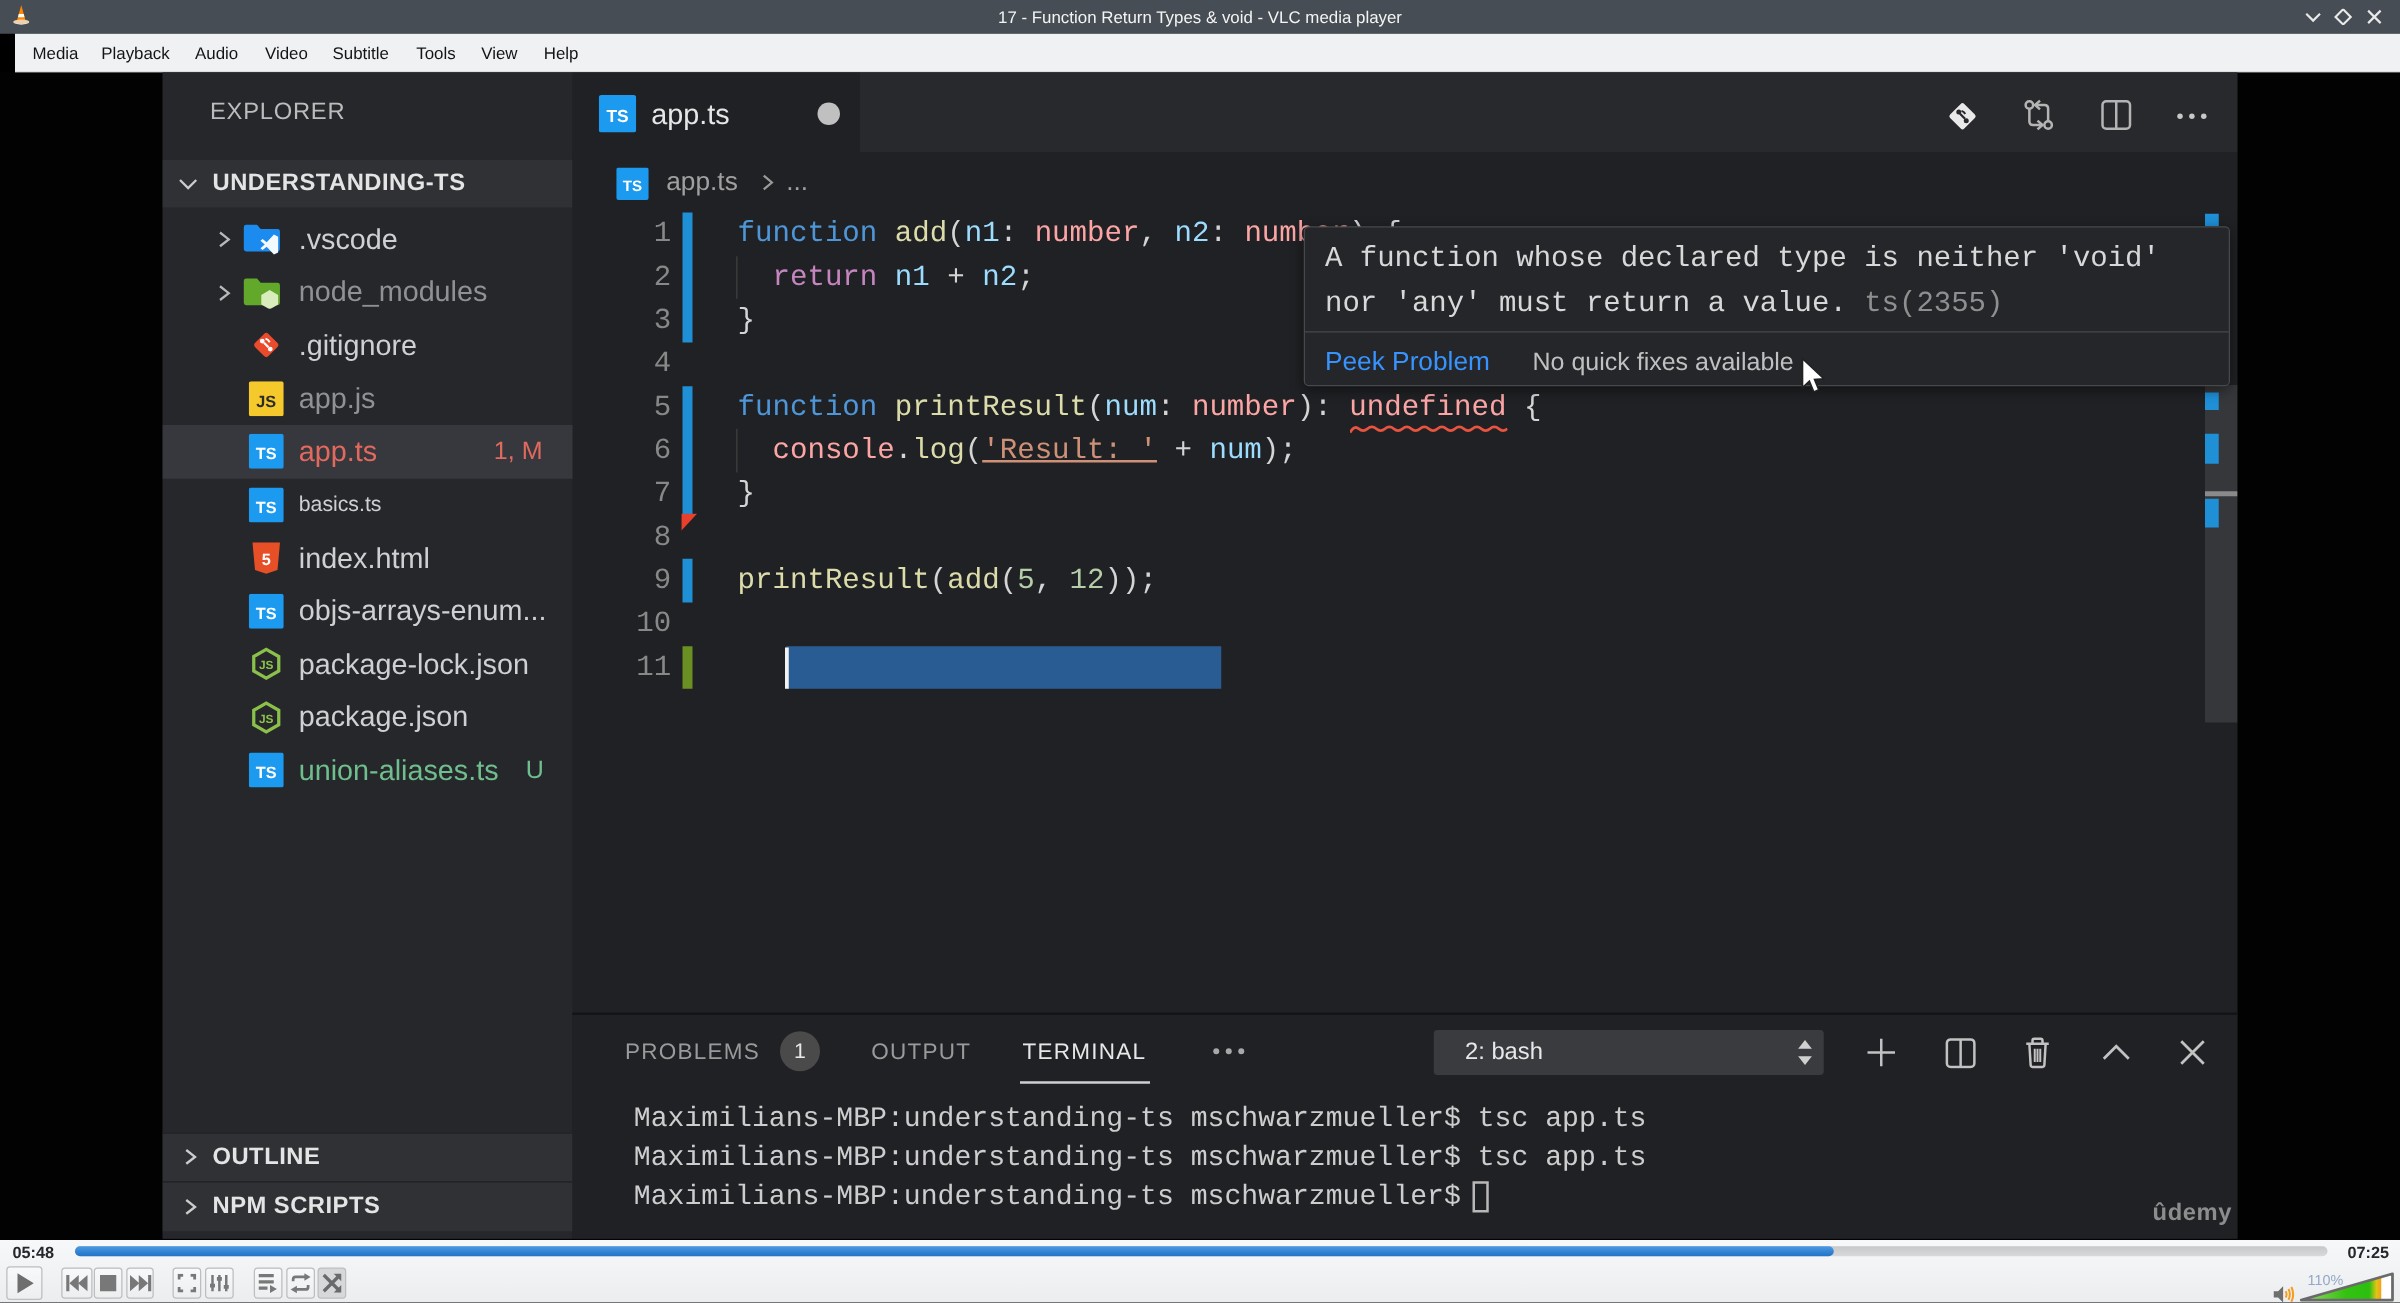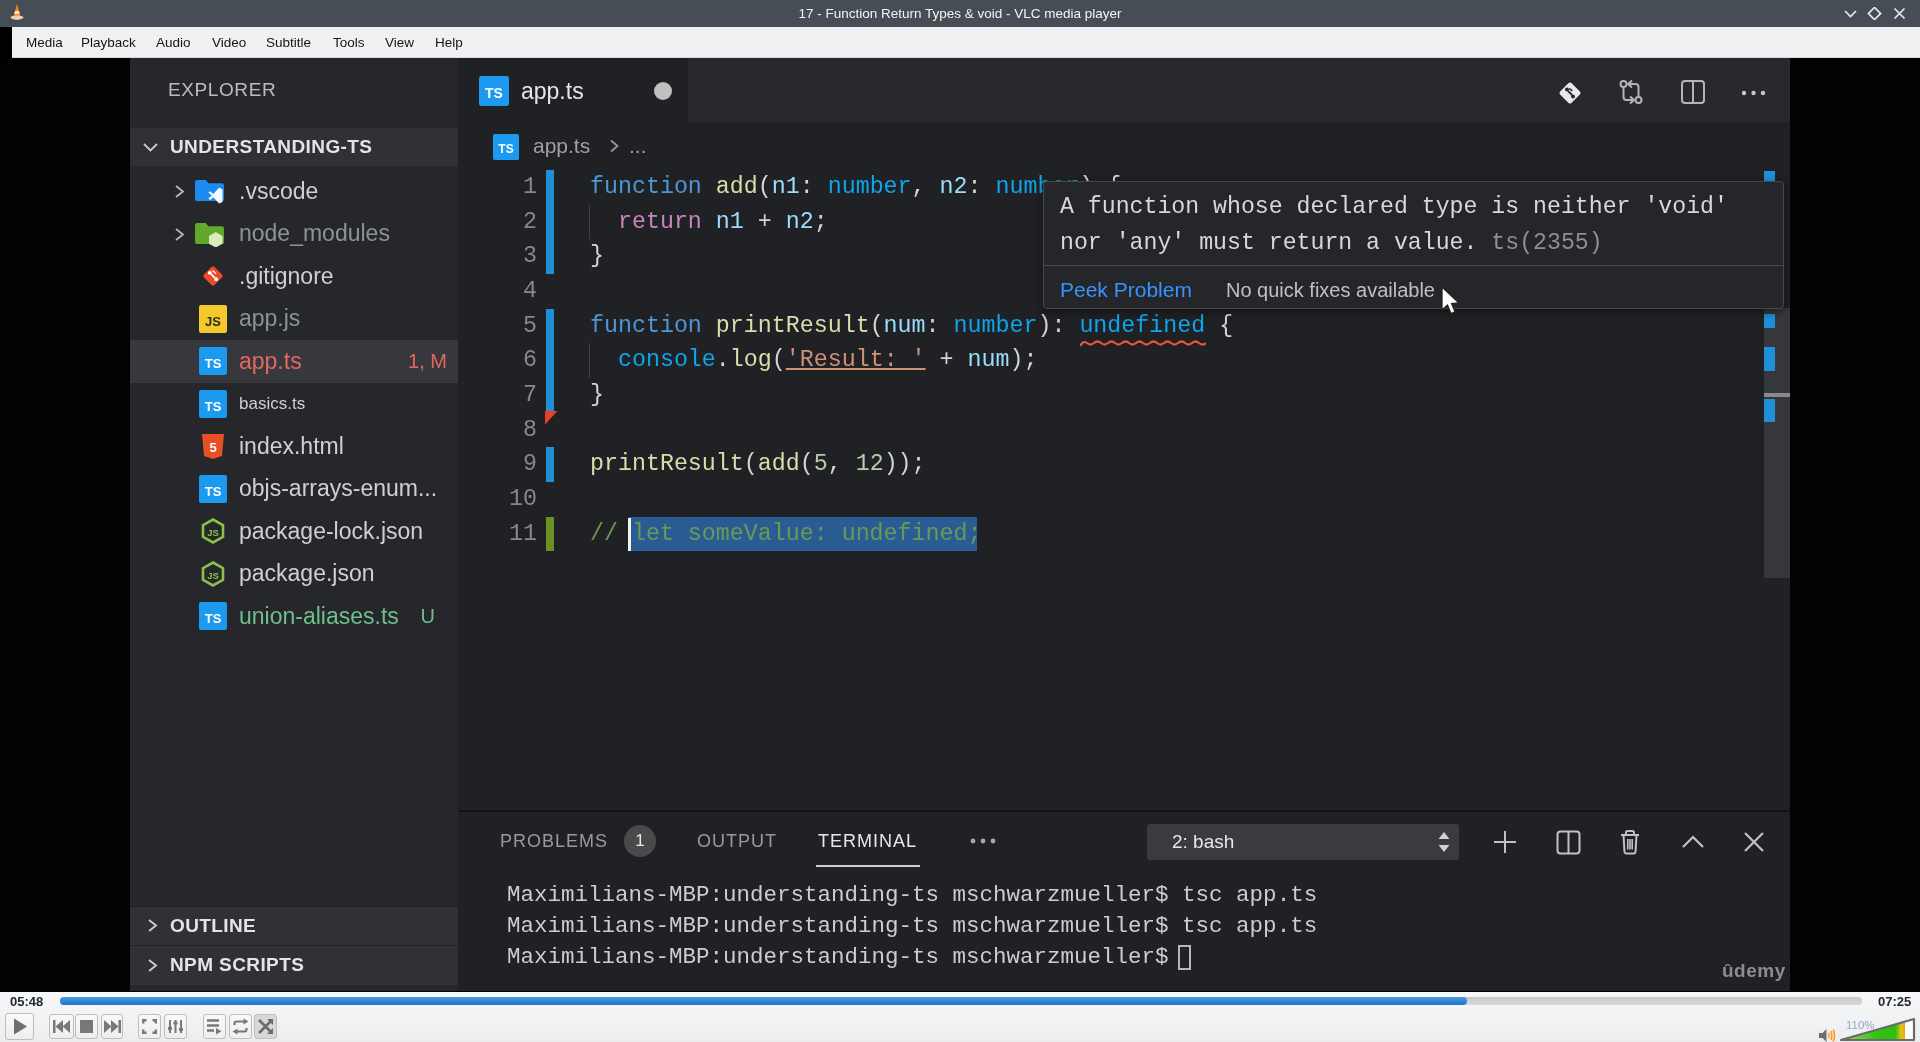--- a/index.html
+++ b/index.html
@@ -19,21 +19,21 @@
   
   #sidebar{left:0;top:0;width:328px;height:933px;background:#26272a;}
   .shead{left:0;width:328px;background:#2f3134;}
   .rowsel{background:#37383d;}
   
   #tabbar{left:328px;top:0;width:1332px;height:64px;background:#28292c;}
   #tab1{left:328px;top:0;width:230px;height:64px;background:#202124;}
   #breadcrumb{left:328px;top:64px;width:1332px;height:46px;background:#202124;}
   .lnum{color:#888;font-size:23.3px;}
   .codeline{white-space:pre;font-size:23.3px;line-height:34.65px;height:34.65px;color:#d4d4d4;}
-  .kw{color:#4e96d8;}.fn{color:#dcdcaa;}.pm{color:#9cdcfe;}.ty{color:#0ea5e9;}.ret{color:#c586c0;}.num{color:#b5cea8;}.str{color:#ce9178;text-decoration:underline;}.com{color:#6a9955;}.gray{color:#8f8f8f;}
+  .kw{color:#4e96d8;}.fn{color:#dcdcaa;}.pm{color:#9cdcfe;}.ty{color:#fca5a5;}.ret{color:#c586c0;}.num{color:#b5cea8;}.str{color:#ce9178;text-decoration:underline;}.com{color:#6a9955;}.gray{color:#8f8f8f;}
   .gutblue{left:416px;width:8px;background:#1f8fd6;}
   .gutgreen{left:416px;width:8px;background:#6a9023;}
   
   #tooltip{left:913px;top:123px;width:741px;height:128px;background:#252629;border:1px solid #47484c;border-radius:4px;box-shadow:0 3px 10px rgba(0,0,0,.45);}
   
   #panel{left:328px;top:752px;width:1332px;height:181px;background:#202124;border-top:2px solid #141416;}
   .ptab{font-size:18px;letter-spacing:1px;color:#9a9a9a;}
   .termline{white-space:pre;font-size:22.5px;color:#cdcdcd;line-height:31px;height:31px;margin-left:12px;}
   
   #bottom{left:0;top:992px;width:1920px;height:50px;background:linear-gradient(#f7f8f9,#ebedee);}
@@ -107,21 +107,21 @@
       <rect width="28" height="28" rx="2" fill="#f5c82c"></rect>
       <text x="14" y="20.5" font-family="Liberation Sans,sans-serif" font-size="13" font-weight="bold" fill="#2b2b2b" text-anchor="middle">JS</text>
     </svg>
 <div class="abs sans" style="left:109px;top:239.0px;height:43px;line-height:43px;font-size:23px;color:#8e9297">app.js</div>
 <div class="abs rowsel" style="left:0;top:281.5px;width:328px;height:43px"></div>
 <svg class="abs" style="left:69px;top:289.0px" width="28" height="28" viewBox="0 0 28 28">
       <rect width="28" height="28" rx="2" fill="#1b9af0"></rect>
       <text x="14" y="20.5" font-family="Liberation Sans,sans-serif" font-size="13" font-weight="bold" fill="#fff" text-anchor="middle">TS</text>
     </svg>
 <div class="abs sans" style="left:109px;top:281.5px;height:43px;line-height:43px;font-size:23px;color:#e2695e">app.ts</div>
-<div class="abs sans" style="left:212px;top:281.5px;width:105px;height:43px;line-height:43px;font-size:20px;color:#e2695e;text-align:right">1, M</div>
+<div class="abs sans" style="left:199px;top:281.5px;width:105px;height:43px;line-height:43px;font-size:20px;color:#e2695e;text-align:right">1, M</div>
 <svg class="abs" style="left:69px;top:331.5px" width="28" height="28" viewBox="0 0 28 28">
       <rect width="28" height="28" rx="2" fill="#1b9af0"></rect>
       <text x="14" y="20.5" font-family="Liberation Sans,sans-serif" font-size="13" font-weight="bold" fill="#fff" text-anchor="middle">TS</text>
     </svg>
 <div class="abs sans" style="left:109px;top:324.0px;height:43px;line-height:43px;font-size:17px;color:#cfd0d1">basics.ts</div>
 <svg class="abs" style="left:69px;top:374.0px" width="28" height="28" viewBox="0 0 28 28">
       <polygon points="3,2 25,2 23,24 14,27 5,24" fill="#e75026"></polygon>
       <text x="14" y="20" font-family="Liberation Sans,sans-serif" font-size="13" font-weight="bold" fill="#fff" text-anchor="middle">5</text>
     </svg>
 <div class="abs sans" style="left:109px;top:366.5px;height:43px;line-height:43px;font-size:23px;color:#cfd0d1">index.html</div>
@@ -217,21 +217,20 @@
 <div class="abs" style="left:459px;top:146.65px;width:1px;height:34.65px;background:#404040"></div>
 <div class="abs" style="left:459px;top:285.25px;width:1px;height:34.65px;background:#404040"></div>
 <div class="abs mono codeline" style="left:460px;top:112.00px"><span class="kw">function</span> <span class="fn">add</span>(<span class="pm">n1</span>: <span class="ty">number</span>, <span class="pm">n2</span>: <span class="ty">number</span>) {</div>
 <div class="abs mono codeline" style="left:460px;top:146.65px">  <span class="ret">return</span> <span class="pm">n1</span> + <span class="pm">n2</span>;</div>
 <div class="abs mono codeline" style="left:460px;top:181.30px">}</div>
 <div class="abs mono codeline" style="left:460px;top:250.60px"><span class="kw">function</span> <span class="fn">printResult</span>(<span class="pm">num</span>: <span class="ty">number</span>): <span class="ty">undefined</span> {</div>
 <div class="abs mono codeline" style="left:460px;top:285.25px">  <span class="ty">console</span>.<span class="fn">log</span>(<span class="str">'Result: '</span> + <span class="pm">num</span>);</div>
 <div class="abs mono codeline" style="left:460px;top:319.90px">}</div>
 <div class="abs mono codeline" style="left:460px;top:389.20px"><span class="fn">printResult</span>(<span class="fn">add</span>(<span class="num">5</span>, <span class="num">12</span>));</div>
 <div class="abs" style="left:499px;top:458.50px;width:348px;height:34.65px;background:#2a5c94"></div>
-<div class="abs mono codeline" style="left:460px;top:458.50px"><span class="com">// let someValue: undefined;</span></div>
 <div class="abs" style="left:498px;top:459.50px;width:3px;height:33px;background:#f2f2f2"></div>
 <svg class="abs" style="left:950px;top:282px" width="126" height="8" viewBox="0 0 126 8">
       <path d="M0 6 Q 3.5 0 7 3 T 14 3 T 21 3 T 28 3 T 35 3 T 42 3 T 49 3 T 56 3 T 63 3 T 70 3 T 77 3 T 84 3 T 91 3 T 98 3 T 105 3 T 112 3 T 119 3 T 126 3" fill="none" stroke="#e8543f" stroke-width="2.2"></path>
     </svg>
 <div class="abs" style="left:1634px;top:250px;width:26px;height:270px;background:#36373a"></div>
 <div class="abs" style="left:1634px;top:113px;width:11px;height:10px;background:#1f8fd6"></div>
 <div class="abs" style="left:1634px;top:256px;width:11px;height:14px;background:#1f8fd6"></div>
 <div class="abs" style="left:1634px;top:289px;width:11px;height:24px;background:#1f8fd6"></div>
 <div class="abs" style="left:1634px;top:335px;width:26px;height:4px;background:#8a8a8a"></div>
 <div class="abs" style="left:1634px;top:341px;width:11px;height:23px;background:#1f8fd6"></div>

